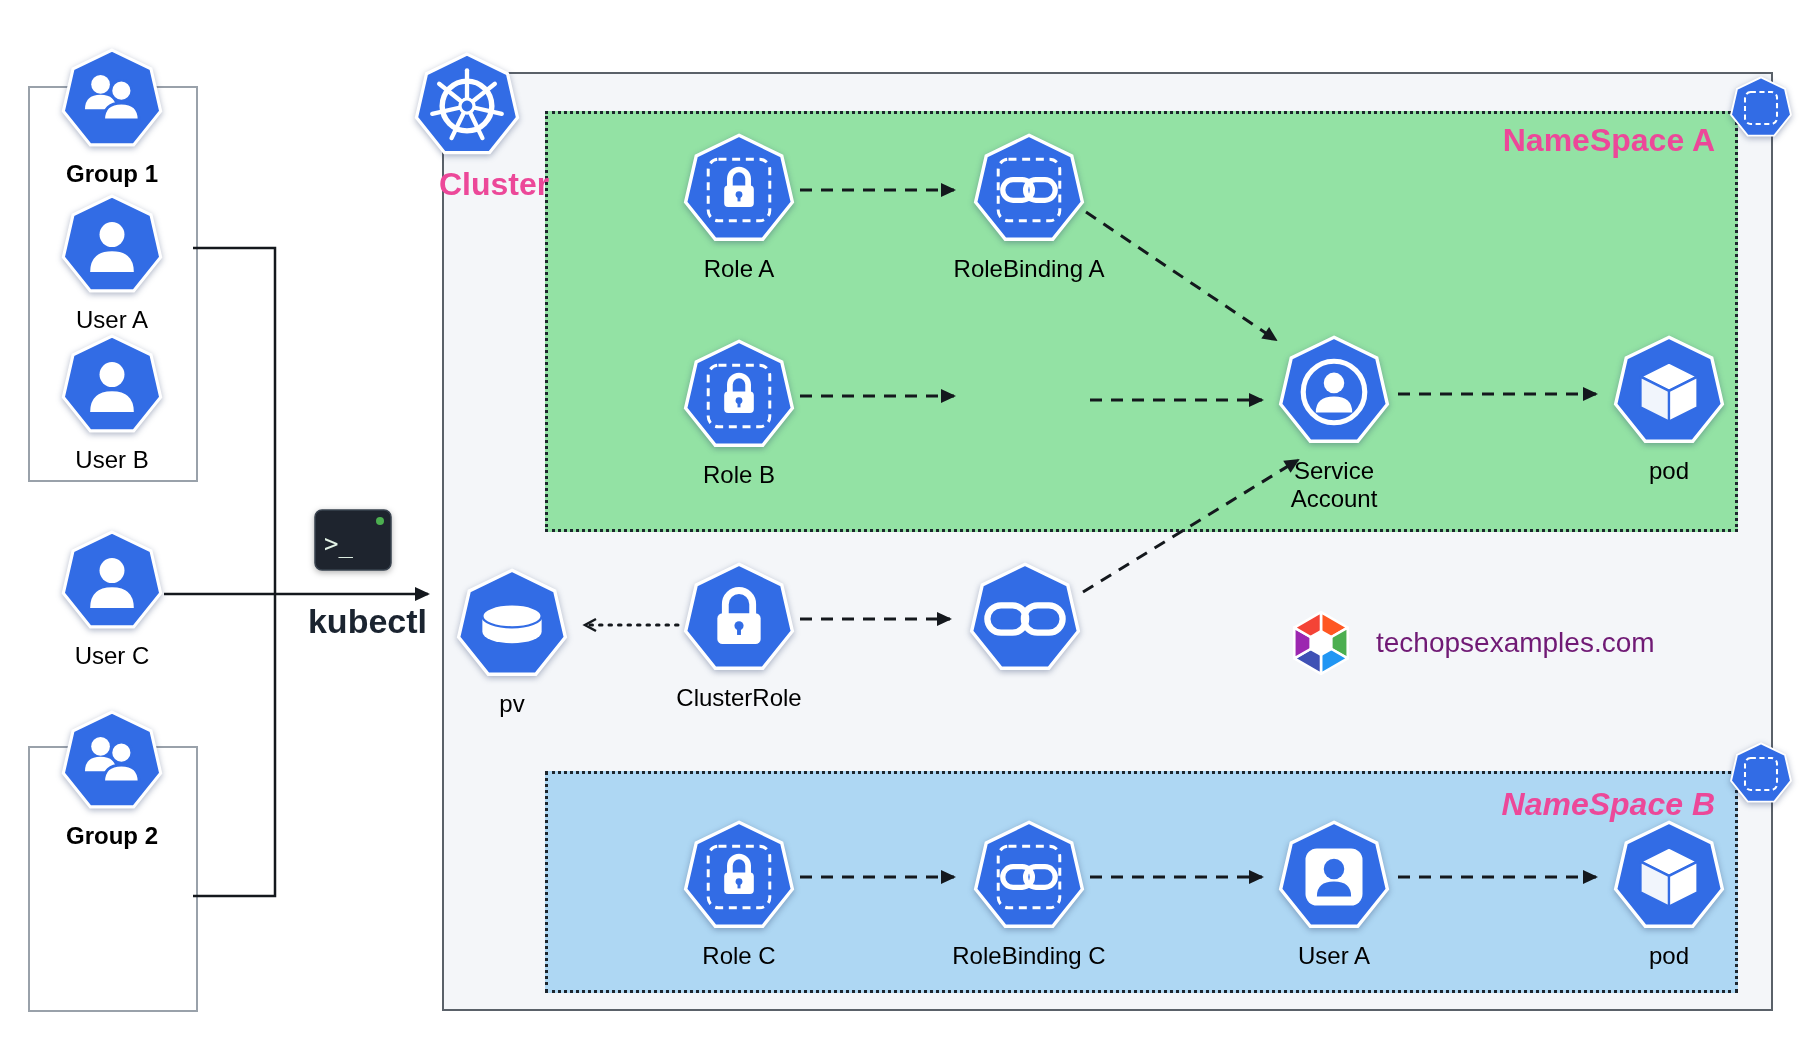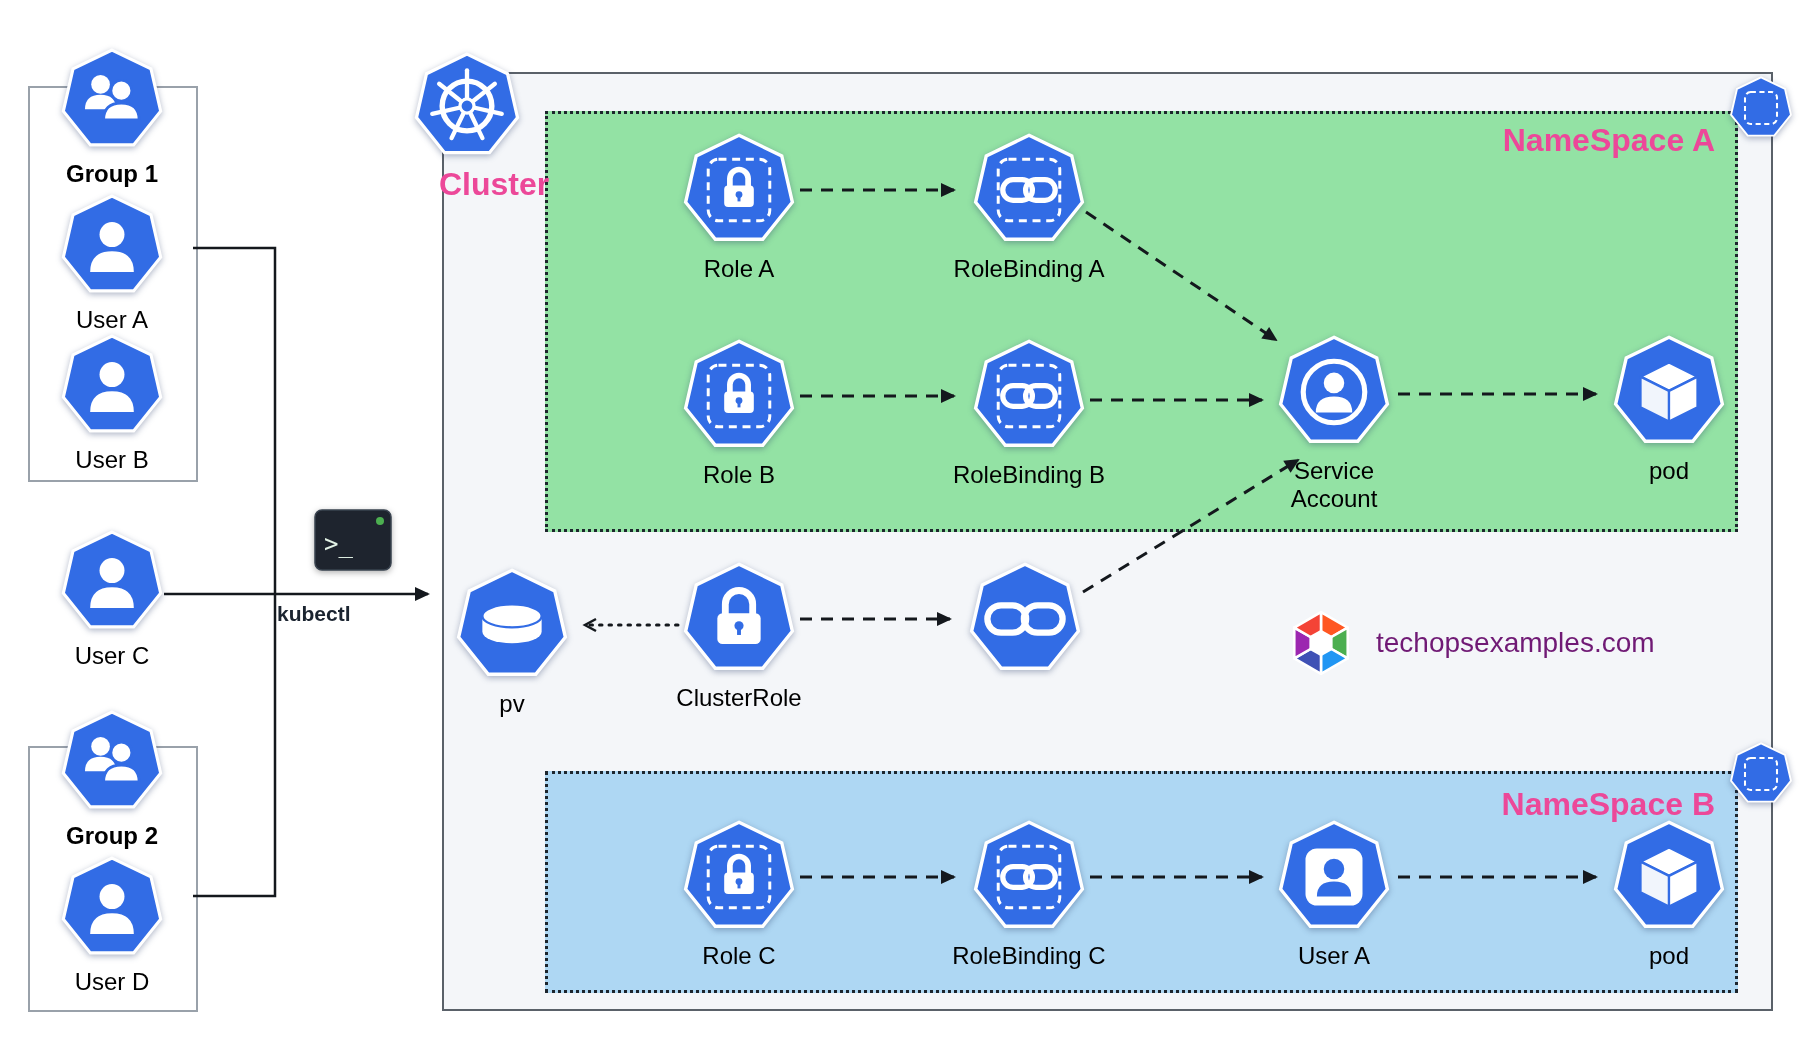--- a/index.html
+++ b/index.html
@@ -23,21 +23,21 @@
 
   .overlay{position:absolute;left:0;top:0;z-index:3;pointer-events:none;}
   .solid{stroke:#14181d;stroke-width:2.5;fill:none;}
   .dash{stroke:#14181d;stroke-width:3;fill:none;stroke-dasharray:12 9;}
   .dot{stroke:#14181d;stroke-width:3;fill:none;stroke-dasharray:2.5 7;stroke-linecap:round;}
 
   .branding{position:absolute;left:1284px;top:606px;display:flex;align-items:center;gap:18px;z-index:3;}
   .branding-text{font-size:28px;color:#701a75;}
 
   .kubectl-icon{position:absolute;left:314px;top:509px;z-index:4;filter:drop-shadow(0 2px 3px rgba(0,0,0,.3));}
-  .kubectl-label{position:absolute;left:277px;top:602px;width:150px;text-align:left;font-weight:bold;font-size:21px;z-index:4;}
+  .kubectl-label{position:absolute;left:277px;top:602px;width:150px;text-align:right;font-weight:bold;font-size:34px;z-index:4;}
 </style>
 </head>
 <body>
 
 <div id="canvas">
 
   <svg width="0" height="0" style="position:absolute" aria-hidden="true">
     <defs>
       <path id="hept" d="M50 2 L87.5 20.1 L96.8 60.7 L70.8 93.2 L29.2 93.2 L3.2 60.7 L12.5 20.1 Z" fill="#326CE5" stroke="#fff" stroke-width="3"></path>
       <g id="glyph-group" fill="#fff">
@@ -170,27 +170,20 @@
       </svg>
     <div class="nlabel">User C</div>
   </div>
   <div class="node node-left" style="left:37px;top:710px;">
     <svg class="ic" viewBox="0 0 100 100" width="104" height="104">
         <use href="#hept"></use>
         <use href="#glyph-group"></use>
       </svg>
     <div class="nlabel bold">Group 2</div>
   </div>
-  <div class="node node-left" style="left:37px;top:856px;">
-    <svg class="ic" viewBox="0 0 100 100" width="104" height="104">
-        <use href="#hept"></use>
-        <use href="#glyph-user"></use>
-      </svg>
-    <div class="nlabel">User D</div>
-  </div>
 
   <svg class="kubectl-icon" width="78" height="62" viewBox="0 0 78 62">
     <rect x="1" y="1" width="76" height="60" rx="7" fill="#1e242e" stroke="#39434f" stroke-width="1.5"></rect>
     <circle cx="66" cy="12" r="4" fill="#4caf50"></circle>
     <text x="10" y="43" font-size="24" fill="#e3f3e6" font-family="DejaVu Sans Mono, monospace">&gt;_</text>
   </svg>
   <div class="kubectl-label">kubectl</div>
 
   <svg class="corner-icon" style="left:413px;top:52px;" width="108" height="108" viewBox="0 0 100 100">
       <use href="#hept"></use>
@@ -217,27 +210,20 @@
         <use href="#glyph-rb"></use>
       </svg>
     <div class="nlabel">RoleBinding A</div>
   </div>
   <div class="node node-main" style="left:644px;top:339px;">
     <svg class="ic" viewBox="0 0 100 100" width="114" height="114">
         <use href="#hept"></use>
         <use href="#glyph-role"></use>
       </svg>
     <div class="nlabel">Role B</div>
-  </div>
-  <div class="node node-main" style="left:934px;top:339px;">
-    <svg class="ic" viewBox="0 0 100 100" width="114" height="114">
-        <use href="#hept"></use>
-        <use href="#glyph-rb"></use>
-      </svg>
-    <div class="nlabel">RoleBinding B</div>
   </div>
   <div class="node node-main" style="left:1239px;top:335px;">
     <svg class="ic" viewBox="0 0 100 100" width="114" height="114">
         <use href="#hept"></use>
         <use href="#glyph-sa"></use>
       </svg>
     <div class="nlabel" style="max-width:150px;">Service Account</div>
   </div>
   <div class="node node-main" style="left:1574px;top:335px;">
     <svg class="ic" viewBox="0 0 100 100" width="114" height="114">
@@ -276,21 +262,21 @@
         <path d="M36 36 L62 51 L36 66 Z" fill="#2196f3"></path>
         <path d="M36 36 L36 66 L10 51 Z" fill="#3f51b5"></path>
         <path d="M36 36 L10 51 L10 21 Z" fill="#9c27b0"></path>
         <path d="M36 36 L10 21 L36 6 Z" fill="#f44336"></path>
       </g>
       <path d="M36 23 L47.3 29.5 L47.3 42.5 L36 49 L24.7 42.5 L24.7 29.5 Z" fill="#fff"></path>
     </svg>
     <div class="branding-text">techopsexamples.com</div>
   </div>
 
-  <div class="section-label" style="left:1490px;top:786px;width:225px;text-align:right;">NameSpace B</div>
+  <div class="section-label" style="left:1490px;top:786px;width:225px;text-align:right;font-style:italic;">NameSpace B</div>
   <svg class="corner-icon" style="left:1729px;top:742px;" width="64" height="64" viewBox="0 0 100 100">
       <use href="#hept"></use>
       <use href="#glyph-ns"></use>
     </svg>
 
   <div class="node node-main" style="left:644px;top:820px;">
     <svg class="ic" viewBox="0 0 100 100" width="114" height="114">
         <use href="#hept"></use>
         <use href="#glyph-role"></use>
       </svg>

